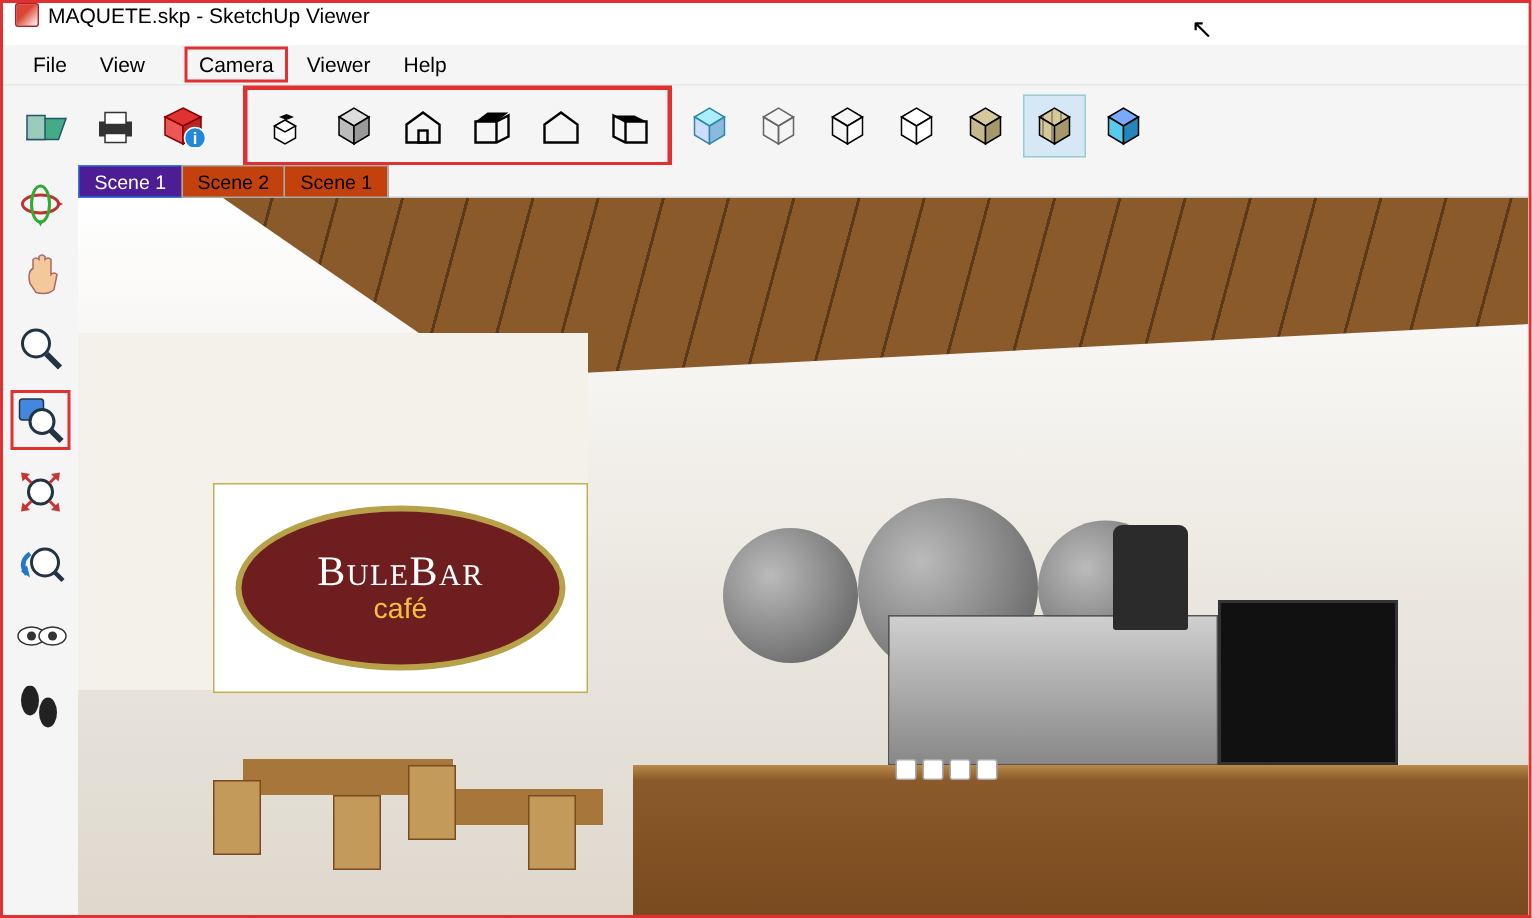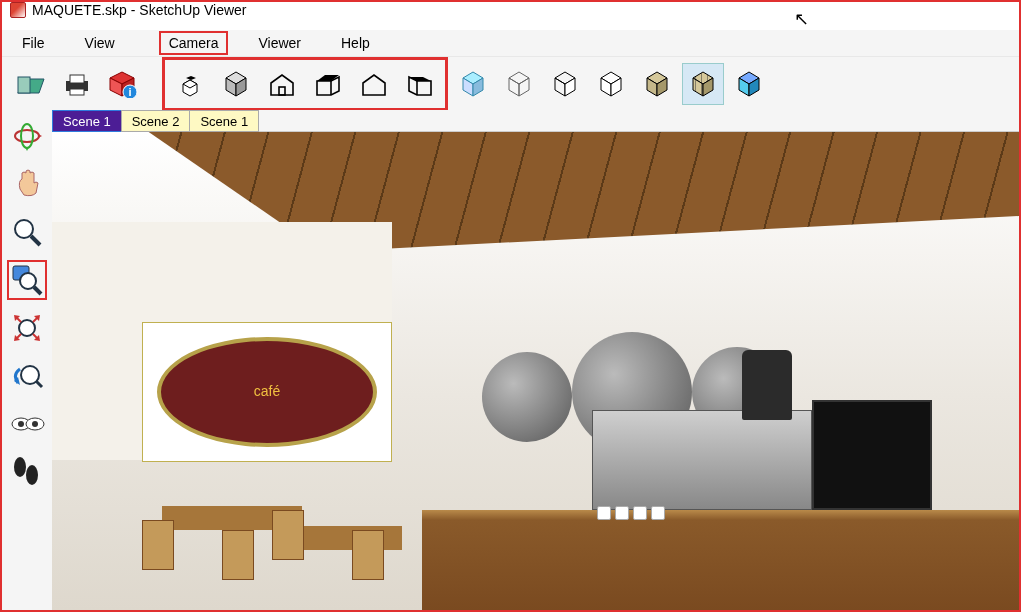--- a/index.html
+++ b/index.html
@@ -1,43 +1,43 @@
 <!DOCTYPE html>
 <html><head>
 <meta charset="utf-8">
 <style>
   * { box-sizing: border-box; }
   body { margin: 0; font-family: Arial, sans-serif; font-size: 13px; background: #fff; width: 1021px; height: 612px; overflow: hidden; position: relative; border: 2px solid #e03030; }
   .titlebar { height: 28px; display: flex; padding: 0 8px; background: #fff; }
   .app-icon { width: 16px; height: 16px; background: linear-gradient(135deg, #d43 40%, #fff 100%); border: 1px solid #a22; border-radius: 2px; margin-right: 6px; }
   .title-text { font-size: 14px; color: #000; }
-  .menubar { height: 26px; display: flex; align-items: center; padding: 0 10px; background: #f5f5f5; gap: 20px; }
+  .menubar { height: 26px; display: flex; align-items: center; padding: 0 10px; background: #f5f5f5; gap: 2px; }
   .menu-item { padding: 4px 10px; cursor: default; font-size: 14px; }
   .menu-item.hl { border: 2px solid #e03030; padding: 2px 8px; margin-left: 14px; }
   .toolbar { height: 54px; display: flex; align-items: center; padding: 0 8px; background: #f5f5f5; gap: 4px; border-top: 1px solid #e8e8e8; }
   .tb-icon { width: 42px; height: 42px; display: flex; align-items: center; justify-content: center; border: 1px solid transparent; }
   .tb-icon.selected { background: #d6e8f5; border: 1px solid #9cc; }
   .tb-sep { width: 2px; height: 36px; margin: 0 4px; }
   .tb-group-hl { border: 3px solid #e03030; display: flex; align-items: center; height: 54px; padding: 0 4px; gap: 4px; }
   .workspace { display: flex; height: calc(100% - 108px); }
   .side-toolbar { width: 50px; background: #f5f5f5; display: flex; flex-direction: column; align-items: center; padding: 6px 4px; gap: 8px; }
   .side-icon { width: 40px; height: 40px; display: flex; align-items: center; justify-content: center; }
   .side-icon.selected { border: 2px solid #e03030; }
   .main-area { flex: 1; display: flex; flex-direction: column; }
   .scene-tabs { height: 22px; display: flex; background: #f5f5f5; border-bottom: 1px solid #ccc; }
-  .scene-tab { height: 22px; padding: 0 10px; display: flex; align-items: center; border: 1px solid #aaa; background: #fef9c3; font-size: 13px; margin-right: -1px; }
+  .scene-tab { height: 22px; padding: 0 10px; display: flex; align-items: center; border: 1px solid #aaa; background: #c2410c; font-size: 13px; margin-right: -1px; }
   .scene-tab.active { background: #4c1d95; color: #fff; border-color: #2f7bde; }
   .viewport { flex: 1; background: linear-gradient(180deg, #fff 0%, #ebe7e0 55%, #ded8cd 100%); position: relative; overflow: hidden; }
   
   .ceiling { position: absolute; top: 0; left: 0; right: 0; height: 120px; background: repeating-linear-gradient(105deg, #8b5a2b 0 40px, #5c3a18 40px 42px); clip-path: polygon(10% 0, 100% 0, 100% 70%, 28% 100%); }
   .wall-left { position: absolute; left: 0; top: 90px; bottom: 150px; width: 340px; background: #f4f1ea; }
   .poster { position: absolute; left: 90px; top: 190px; width: 250px; height: 140px; background: #fff; border: 1px solid #c0b050; display:flex; align-items:center; justify-content:center; }
   .logo-oval { width: 220px; height: 110px; border-radius: 50%; background: #6e1e1e; display:flex;flex-direction:column;align-items:center;justify-content:center; border:4px solid #b7a24a; position:relative; }
   .logo-text { color:#fff; font-size:28px; font-family: Georgia, serif; font-variant: small-caps; letter-spacing: 1px; }
-  .logo-sub { color:#f0c040; font-size:14px; margin-top:-2px; }
+  .logo-sub { color:#f0c040; font-size:19px; margin-top:-2px; }
   .lamp { position: absolute; width: 90px; height: 90px; border-radius: 50%; background: radial-gradient(circle at 35% 35%, #bbb, #555); }
   .lamp.l1 { left: 430px; top: 220px; }
   .lamp.l2 { left: 520px; top: 200px; width: 120px; height: 120px; }
   .lamp.l3 { left: 640px; top: 215px; }
   .counter { position:absolute; left:370px; right:0; bottom:0; height:100px; background: linear-gradient(180deg,#b98a4a 0%,#8a5a2a 10%,#7a4a20 100%); }
   .machine { position:absolute; left:540px; bottom:100px; width:220px; height:100px; background: linear-gradient(180deg,#cfcfcf,#888); border:1px solid #555; }
   .cup-row { position:absolute; left:545px; bottom:90px; height:14px; display:flex; gap:4px; }
   .cup-row .cup { width:14px; height:14px; background:#fff; border:1px solid #aaa; border-radius:2px; }
   .grinder { position:absolute; left:690px; bottom:190px; width:50px; height:70px; background:#2b2b2b; border-radius:6px 6px 2px 2px; }
   .screen { position:absolute; left:760px; bottom:100px; width:120px; height:110px; background:#111; border:2px solid #333; }
@@ -259,20 +259,21 @@
     <div class="scene-tabs">
       <div class="scene-tab active">Scene 1</div>
       <div class="scene-tab">Scene 2</div>
       <div class="scene-tab">Scene 1</div>
     </div>
     <div class="viewport">
       <div class="ceiling"></div>
       <div class="wall-left"></div>
       <div class="poster">
         <div class="logo-oval">
+          <div class="logo-text">BuleBar</div>
           <div class="logo-sub">café</div>
         </div>
       </div>
       <div class="lamp l1"></div>
       <div class="lamp l2"></div>
       <div class="lamp l3"></div>
       <div class="counter"></div>
       <div class="machine"></div>
       <div class="grinder"></div>
       <div class="screen"></div>

